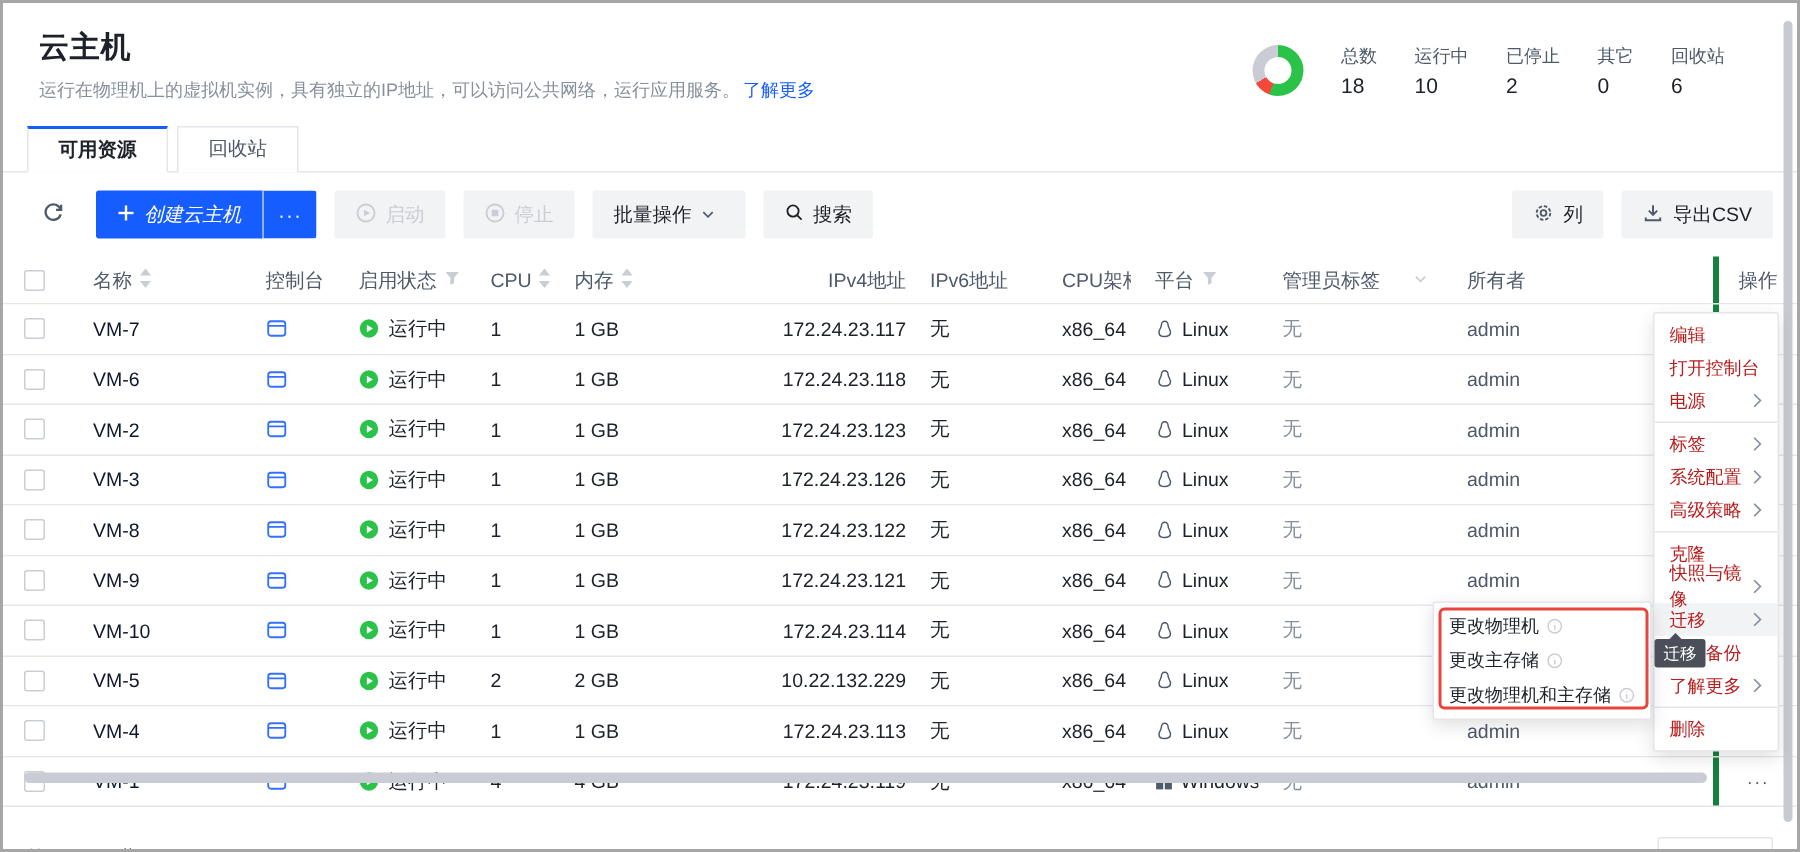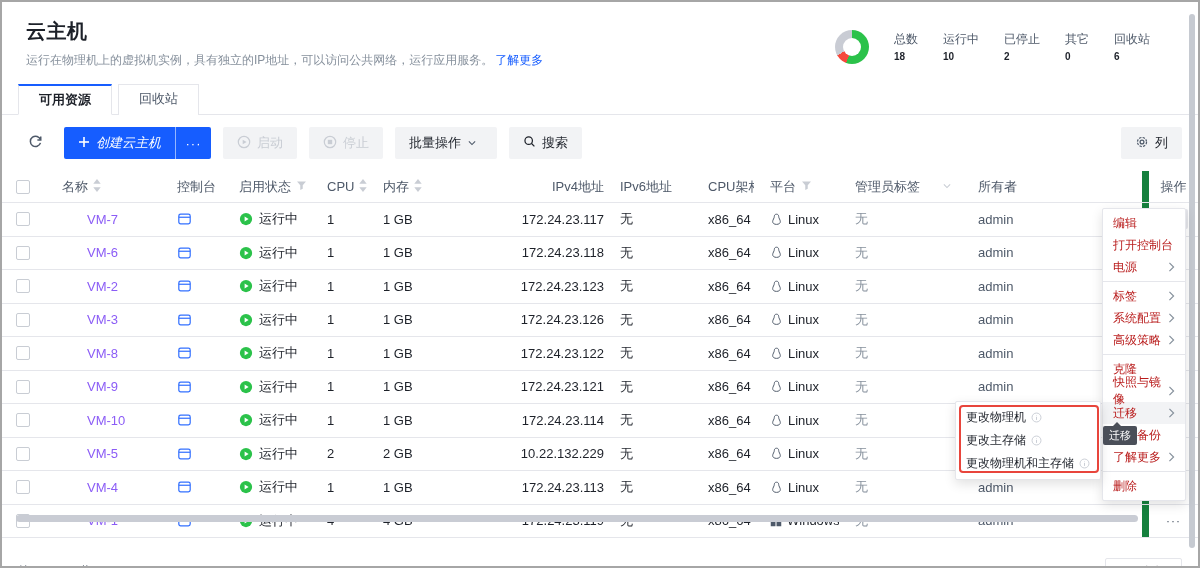--- a/index.html
+++ b/index.html
@@ -11,21 +11,21 @@
   .page-title { font-size:20px; font-weight:bold; color:#1d2129; letter-spacing:.5px; }
   .subtitle { margin-top:7px; font-size:12px; color:#86909c; }
   .subtitle a { color:#165dff; text-decoration:none; margin-left:2px; cursor:pointer; }
   .stats { display:flex; align-items:center; margin-top:6px; margin-right:14px; }
   .donut { width:34px; height:34px; border-radius:50%; position:relative; margin-right:14px; }
   .donut-hole { position:absolute; inset:8px; border-radius:50%; background:#fff; }
   .stat-list { display:flex; }
   .stat-item { display:flex; align-items:center; margin-right:14px; }
   .stat-bar { width:3px; border-radius:2px; margin-right:8px; background:#e5e6eb; }
   .stat-label { font-size:12px; color:#4e5969; white-space:nowrap; }
-  .stat-value { font-size:10px; font-weight:bold; color:#1d2129; margin-top:3px; }
+  .stat-value { font-size:14px; font-weight:normal; color:#1d2129; margin-top:3px; }
 
   
   .tabs { display:flex; padding-left:16px; margin-top:14px; border-bottom:1px solid #e5e6eb; }
   .tab { position:relative; padding:0 20px; height:31px; line-height:28px; font-size:13px; color:#4e5969;
          background:#fff; border:1px solid #e5e6eb; border-bottom:none; margin-right:6px; cursor:pointer; top:1px; }
   .tab-active { border-top:2px solid #165dff; font-weight:bold; color:#1d2129; background:#fff; z-index:2;
                 border-bottom:1px solid #fff; }
 
   
   .toolbar { display:flex; align-items:center; padding:0 16px; margin-top:8px; height:40px; }
@@ -45,23 +45,23 @@
   
   .table { margin-top:8px; }
   .t-row, .t-head { display:flex; width:100%; }
   .t-head { height:32px; border-bottom:1px solid #e5e6eb; }
   .t-row { height:33.5px; border-bottom:1px solid #e5e6eb; background:#fff; }
   .cell { display:flex; align-items:center; padding-left:16px; font-size:13px; color:#1d2129; overflow:hidden; white-space:nowrap; }
   .h-cell { color:#4e5969; font-size:13px; }
   .h-cell svg { margin-left:5px; flex:none; }
   .c1{width:44px; padding-left:14px;} .c2{width:115px;} .c3{width:62px;} .c4{width:88px;}
   .c5{width:56px;} .c6{width:60px;} .c7{width:177px;justify-content:flex-end;} .c8{width:88px;} .c9{width:62px;}
-  .c10{width:85px;} .c11{width:123px;} .c12{flex:1;} .c13{width:56px; border-left:7px solid #15803d; justify-content:center; padding-left:0;}
+  .c10{width:85px;} .c11{width:123px;} .c12{flex:1;} .c13{width:56px; border-left:4px solid #15803d; justify-content:center; padding-left:0;}
   .checkbox { width:14px; height:14px; border:1px solid #c9cdd4; border-radius:2px; background:#fff; cursor:pointer; }
-  .vm-link { color:#8b5cf6; text-decoration:none; cursor:pointer;margin-left:25px; }
+  .vm-link { color:#0f172a; text-decoration:none; cursor:pointer; }
   .status-cell svg { margin-right:6px; flex:none; }
   .cell-tags { color:#86909c; }
   .cell-owner { color:#4e5969; }
   .chev-right-auto { margin-left:auto; margin-right:10px; }
   .ops-btn { width:28px; height:20px; border-radius:2px; background:#fff; border:none; cursor:pointer;
              color:#4e5969; font-size:12px; letter-spacing:1px; line-height:10px; }
   .ops-active { background:#e5e6eb; }
 
   
   .table-footer { display:flex; align-items:center; padding:0 16px; margin-top:20px; }
@@ -211,20 +211,28 @@
       <span>搜索</span>
     </button>
     <div class="spacer"></div>
     <button class="btn">
       <span><svg width="14" height="14" viewBox="0 0 16 16" fill="none" stroke="#4e5969" stroke-width="1.4">
             <circle cx="8" cy="8" r="2.2"></circle>
             <circle cx="8" cy="8" r="5.2" stroke-dasharray="2.7 1.4"></circle>
           </svg></span>
       <span>列</span>
     </button>
+    <button class="btn gap">
+      <span><svg width="14" height="14" viewBox="0 0 16 16" fill="none" stroke="#4e5969" stroke-width="1.5">
+            <line x1="8" y1="2" x2="8" y2="9"></line>
+            <polyline points="4.8,6.2 8,9.4 11.2,6.2"></polyline>
+            <path d="M2.5 11.5v2h11v-2"></path>
+          </svg></span>
+      <span>导出CSV</span>
+    </button>
   </div>
 
   <div class="table">
     <div class="t-head">
       <div class="cell h-cell c1">
           <span class="checkbox"></span>
         </div>
       <div class="cell h-cell c2">
           <span>名称</span>
           <span><svg width="8" height="13" viewBox="0 0 8 14" fill="#c9cdd4">

